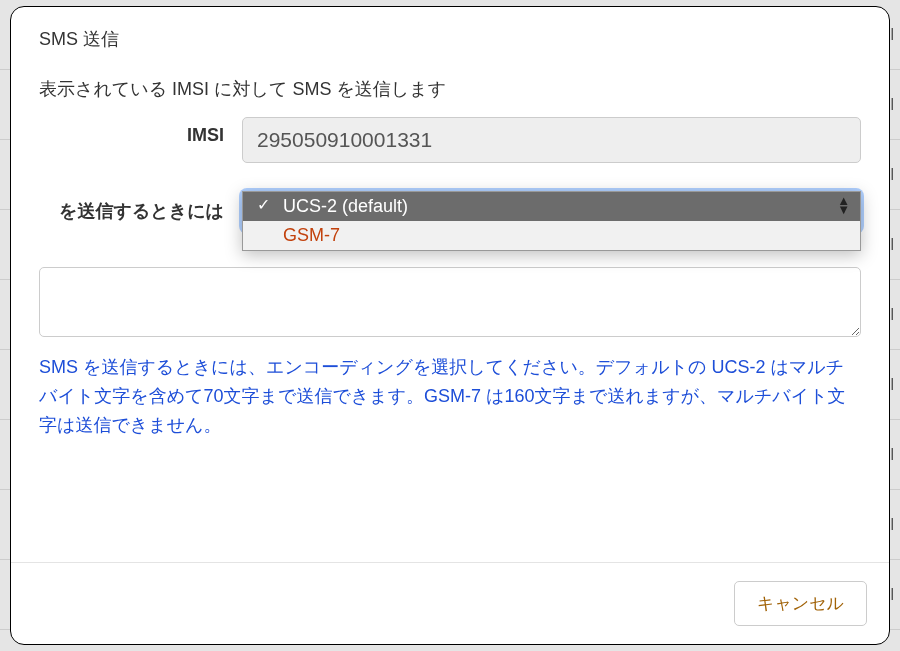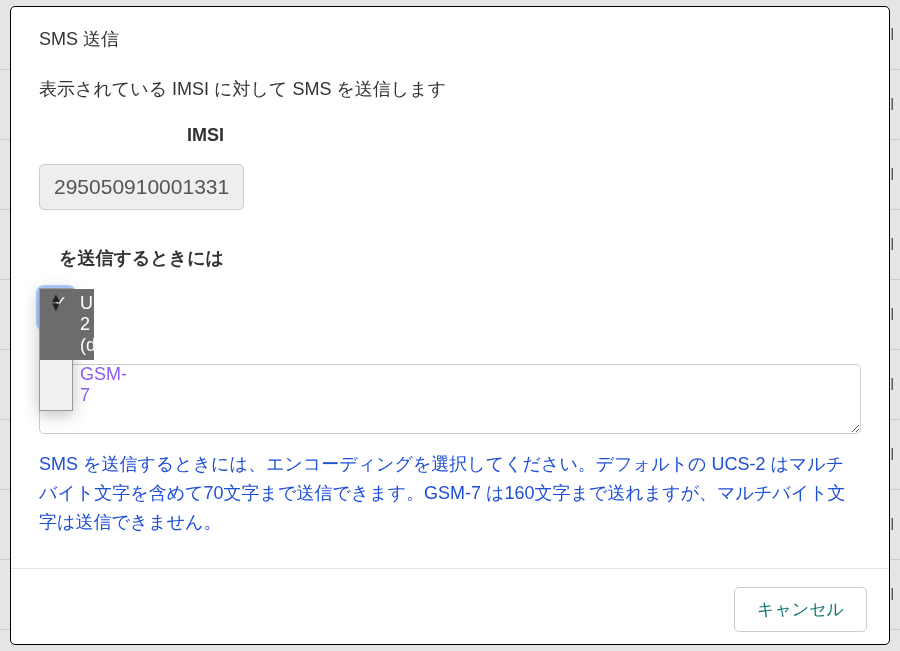--- a/index.html
+++ b/index.html
@@ -11,21 +11,21 @@
       position: relative;
       overflow: hidden;
     }
     .bg-rows { position: absolute; inset: 0; }
     .bg-row { height: 70px; border-bottom: 1px solid #ccc; display: flex; align-items: center; justify-content: flex-end; padding-right: 6px; color: #555; font-size: 16px; }
     .modal {
       position: absolute;
       left: 10px; right: 10px; top: 6px; bottom: 6px;
       background: #fff;
       border: 1px solid #000;
-      border-radius: 5px;
+      border-radius: 14px;
       display: flex; flex-direction: column;
     }
     .modal-header {
       padding: 20px 28px 18px 28px;
       font-size: 18px;
       color: #333;
     }
     .modal-body {
       padding: 8px 28px 4px 28px;
       flex: 1;
@@ -33,21 +33,20 @@
     .desc {
       font-size: 18px;
       color: #333;
       margin-bottom: 16px;
     }
     .form-row {
       display: flex;
       align-items: flex-start;
       gap: 18px;
       margin-bottom: 28px;
-      flex-direction: column;
     }
     .label-col {
       width: 185px;
       text-align: right;
       font-size: 18px;
       font-weight: 700;
       padding-top: 8px;
       color: #333;
     }
     .field-col { flex: 1; position: relative; }
@@ -79,21 +78,21 @@
       left: 0; right: 0; top: 0;
       background: #f1f1f1;
       border: 1px solid #999;
       border-radius: 0;
       box-shadow: 0 4px 16px rgba(0,0,0,0.25);
       font-size: 18px;
       z-index: 5;
     }
     .dropdown-item {
       padding: 4px 14px 4px 40px;
-      color: #8b5cf6;
+      color: #c2410c;
       position: relative;
       cursor: default;
     }
     .dropdown-item.selected {
       background: #6c6c6c;
       color: #fff;
     }
     .dropdown-item.selected .check {
       position: absolute;
       left: 14px; top: 3px;
@@ -129,21 +128,21 @@
       border-top: 1px solid #e4e4e4;
       padding: 18px 22px;
       display: flex; justify-content: flex-end; gap: 14px;
     }
     .btn {
       font-size: 17px;
       padding: 10px 22px;
       background: #fff;
       border: 1px solid #ccc;
       border-radius: 5px;
-      color: #0f766e;
+      color: #a16207;
       cursor: pointer;
     }
     .btn.disabled {
       color: #bbb;
       border-color: #ddd;
       cursor: default;
     }
   </style>
 </head>
 <body>

